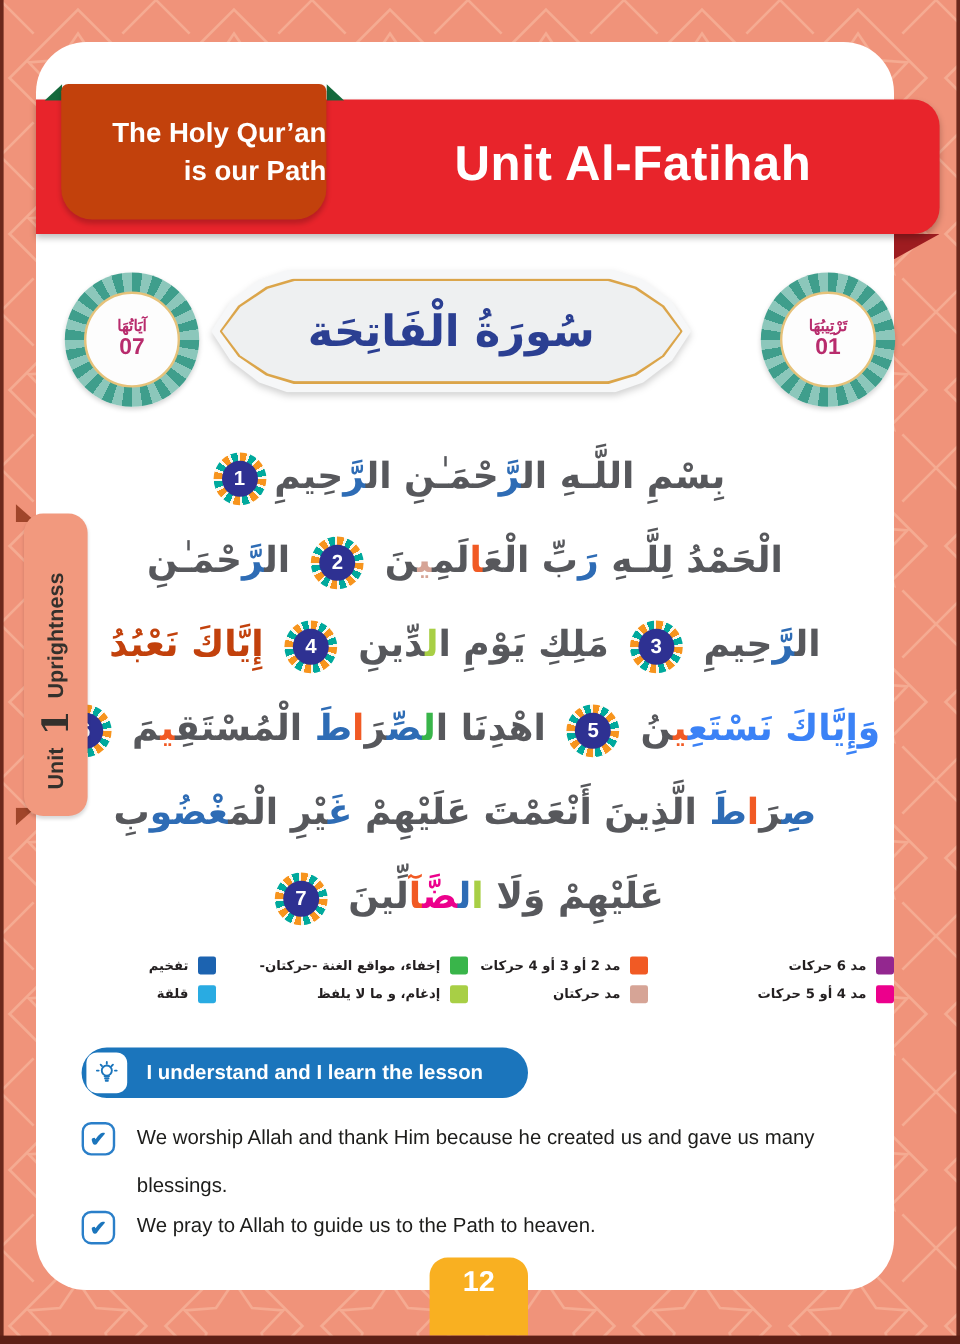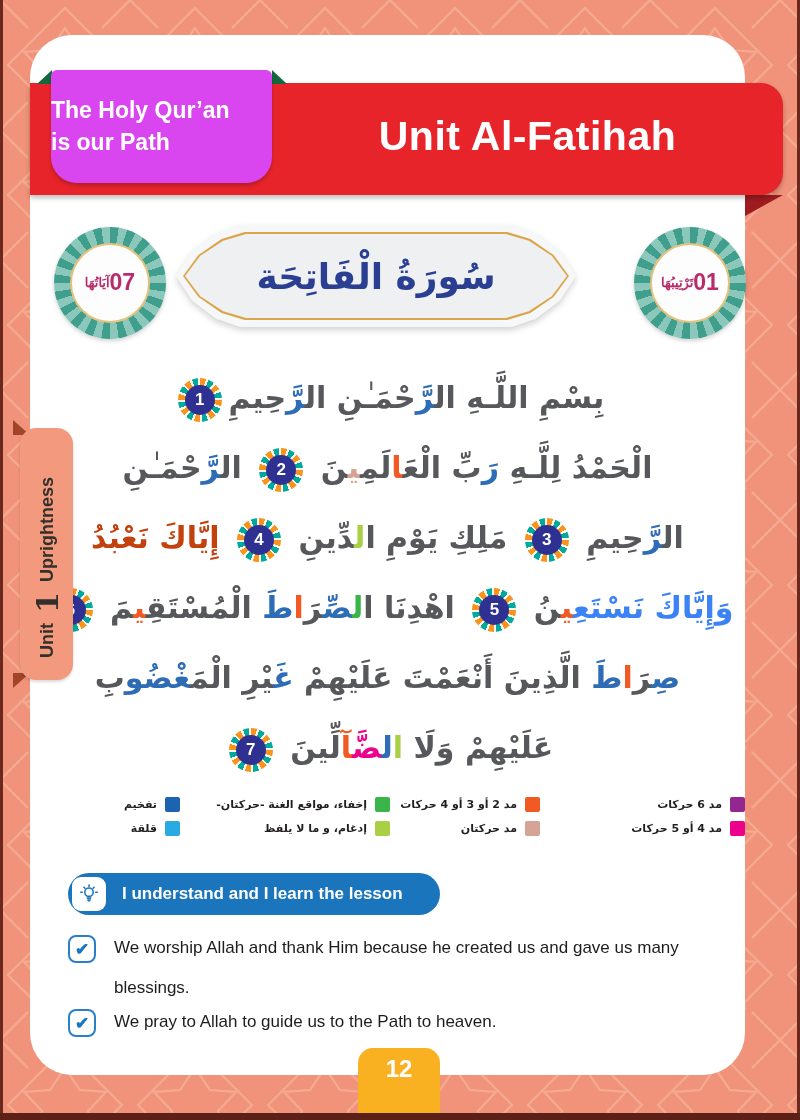--- a/index.html
+++ b/index.html
@@ -31,42 +31,42 @@
   }
   .page-title{
     position:absolute;left:242px;top:78px;width:511px;text-align:center;
     color:#ffffff;font-size:41px;font-weight:bold;z-index:3;letter-spacing:0.5px;
   }
   .green-fold{position:absolute;top:35px;width:15px;height:14px;background:#14693c;z-index:2;}
   .gf-l{left:7px;clip-path:polygon(100% 0,100% 100%,0 100%);}
   .gf-r{left:242px;clip-path:polygon(0 0,0 100%,100% 100%);}
   .green-box{
     position:absolute;left:21px;top:35px;width:221px;height:113px;
-    background:#d946ef;border-radius:6px 6px 26px 26px;z-index:3;
+    background:#c2410c;border-radius:6px 6px 26px 26px;z-index:3;
     box-shadow:0 3px 4px rgba(0,0,0,0.2);
-    display:flex;flex-direction:column;align-items:flex-start;justify-content:center;gap:9px;
+    display:flex;flex-direction:column;align-items:flex-end;justify-content:center;gap:9px;
   }
   .green-box div{color:#ffffff;font-size:23px;font-weight:bold;line-height:1;}
 
   
   .medallion{
     position:absolute;top:192px;width:112px;height:112px;border-radius:50%;
     background:repeating-conic-gradient(#3f9e8c 0deg 9deg,#8cc7bb 9deg 18deg);
     display:flex;align-items:center;justify-content:center;z-index:2;
     box-shadow:0 2px 4px rgba(0,0,0,0.18);
   }
   .med-left{left:24px;}
   .med-right{left:604px;}
   .med-inner{
     width:76px;height:76px;border-radius:50%;background:#fdfdfd;
-    border:2px solid #e6c27a;display:flex;
+    border:2px solid #e6c27a;display:flex;flex-direction:column;
     align-items:center;justify-content:center;color:#b82c6d;font-weight:bold;
   }
   .med-label{font-size:13px;line-height:1.2;}
-  .med-value{font-size:23px;line-height:1.2;}
+  .med-value{font-size:19px;line-height:1.2;}
 
   .plaque{position:absolute;left:146px;top:190px;width:400px;height:102px;z-index:2;
     filter:drop-shadow(0 3px 3px rgba(0,0,0,0.18));}
   .plaque .p1,.plaque .p2,.plaque .p3{position:absolute;
     clip-path:polygon(0% 50%,4% 26%,10% 8%,16% 0%,84% 0%,90% 8%,96% 26%,100% 50%,96% 74%,90% 92%,84% 100%,16% 100%,10% 92%,4% 74%);}
   .plaque .p1{inset:0;background:#f6f7f8;}
   .plaque .p2{inset:7px;background:#dba54a;}
   .plaque .p3{inset:9px;background:#eef0f1;}
   .plaque-text{
     position:absolute;inset:0;display:flex;align-items:center;justify-content:center;

